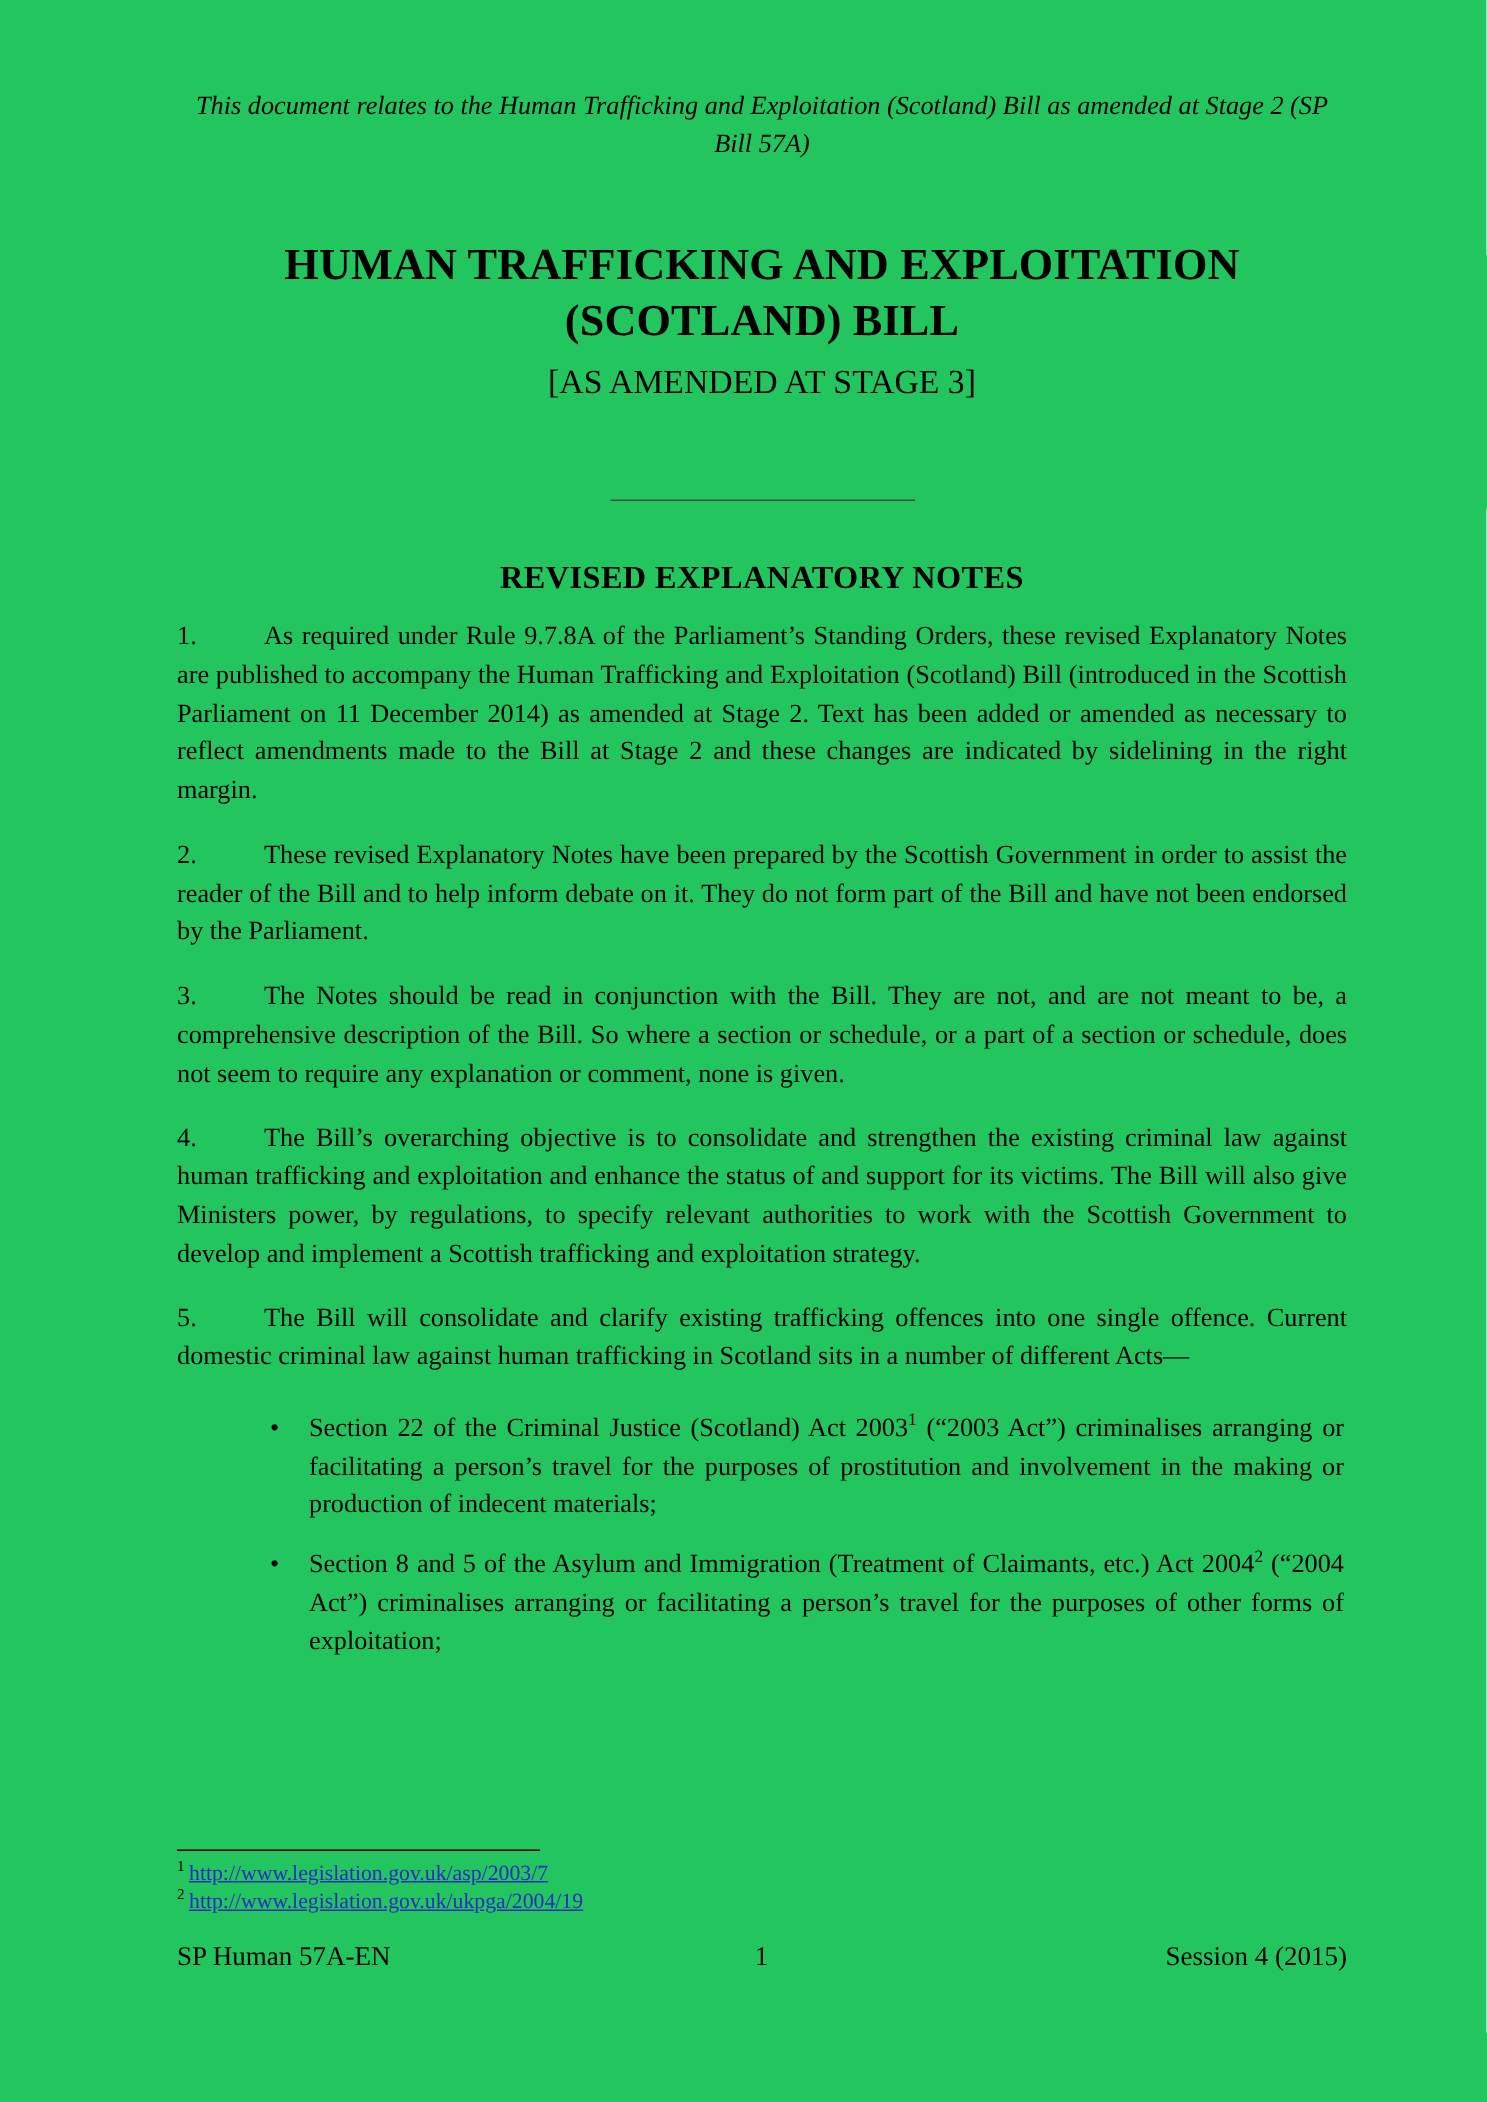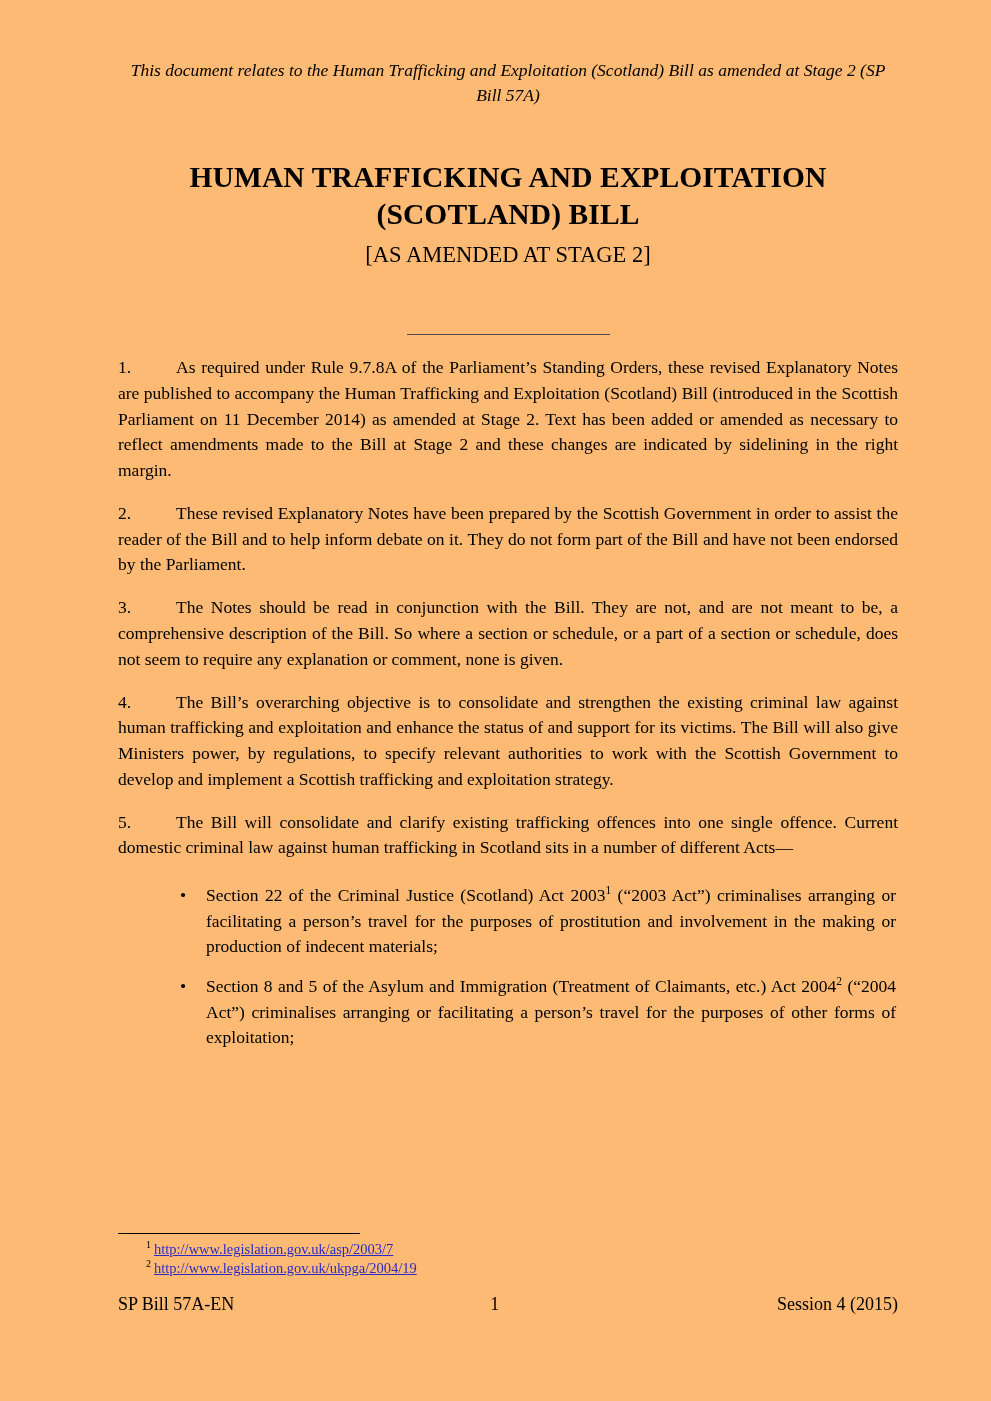--- a/index.html
+++ b/index.html
@@ -8,21 +8,21 @@
     background: #ffffff;
   }
   body {
     font-family: "Liberation Serif", "DejaVu Serif", serif;
     color: #000000;
   }
   .page {
     position: relative;
     width: 991px;
     height: 1401px;
-    background: #fdba74;
+    background: #22c55e;
     margin: 0 auto;
     overflow: hidden;
     box-sizing: border-box;
   }
   .content {
     position: absolute;
     left: 118px;
     top: 0;
     width: 780px;
   }
@@ -142,21 +142,20 @@
   .footnote-rule {
     width: 242px;
     height: 0;
     border-top: 1.3px solid #000000;
     margin-bottom: 6px;
   }
   .footnote {
     font-size: 14.5px;
     line-height: 1.33;
     white-space: nowrap;
-    margin-left: 28px;
   }
   .footnote .fn-mark {
     font-size: 10px;
     vertical-align: super;
     line-height: 0;
     margin-right: 3px;
   }
   .footnote a,
   .footnote .fn-link {
     color: #2b2bc4;
@@ -185,27 +184,28 @@
 <body>
 
 <div class="page">
 
   <div class="content">
 
     <div class="doc-header">This document relates to the Human Trafficking and Exploitation (Scotland) Bill as amended at Stage 2 (SP Bill 57A)</div>
 
     <div class="title-block">
       <div class="main-title">HUMAN TRAFFICKING AND EXPLOITATION (SCOTLAND) BILL</div>
-      <div class="sub-title">[AS AMENDED AT STAGE 2]</div>
+      <div class="sub-title">[AS AMENDED AT STAGE 3]</div>
     </div>
 
     <div class="divider-wrap">
       <span class="divider"></span>
     </div>
 
+    <div class="notes-title">REVISED EXPLANATORY NOTES</div>
 
 
     <p class="para">
       <span class="num">1.</span><span>As required under Rule 9.7.8A of the Parliament’s Standing Orders, these revised Explanatory Notes are published to accompany the Human Trafficking and Exploitation (Scotland) Bill (introduced in the Scottish Parliament on 11 December 2014) as amended at Stage 2. Text has been added or amended as necessary to reflect amendments made to the Bill at Stage 2 and these changes are indicated by sidelining in the right margin.</span>
     </p>
 
     <p class="para">
       <span class="num">2.</span><span>These revised Explanatory Notes have been prepared by the Scottish Government in order to assist the reader of the Bill and to help inform debate on it.  They do not form part of the Bill and have not been endorsed by the Parliament.</span>
     </p>
 
@@ -237,18 +237,18 @@
     <div class="footnote-rule"></div>
     <div class="footnote">
       <span class="fn-mark">1</span><span class="fn-link">http://www.legislation.gov.uk/asp/2003/7</span>
     </div>
     <div class="footnote">
       <span class="fn-mark">2</span><span class="fn-link">http://www.legislation.gov.uk/ukpga/2004/19</span>
     </div>
   </div>
 
   <div class="footer">
-    <div class="footer-left">SP Bill 57A-EN</div>
+    <div class="footer-left">SP Human 57A-EN</div>
     <div class="footer-center">1</div>
     <div class="footer-right">Session 4 (2015)</div>
   </div>
 
 </div>
 
 </body></html>

